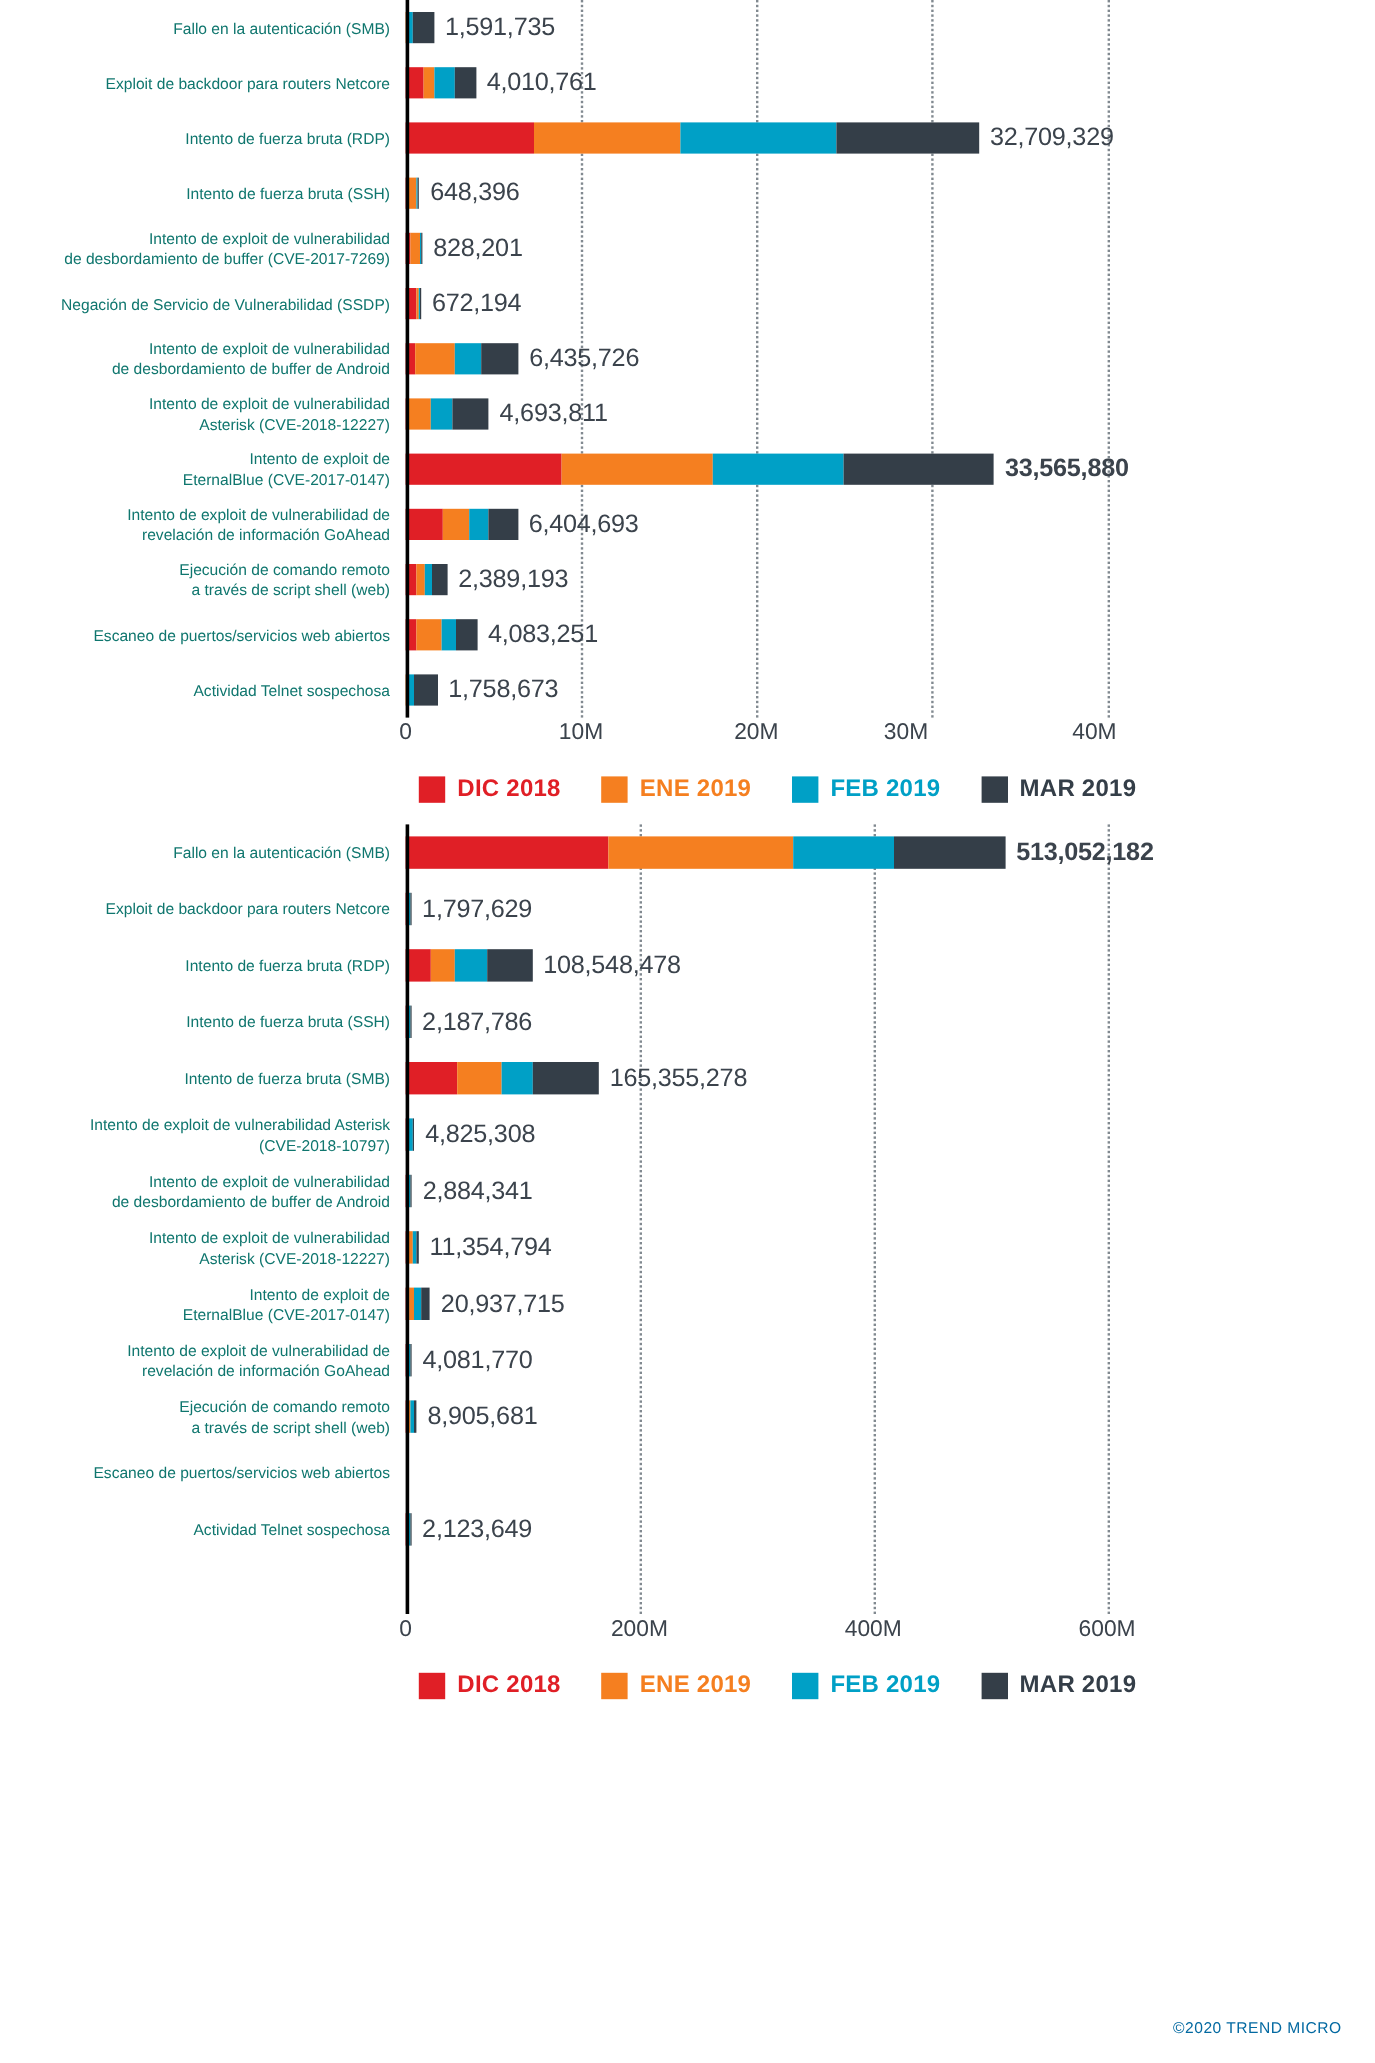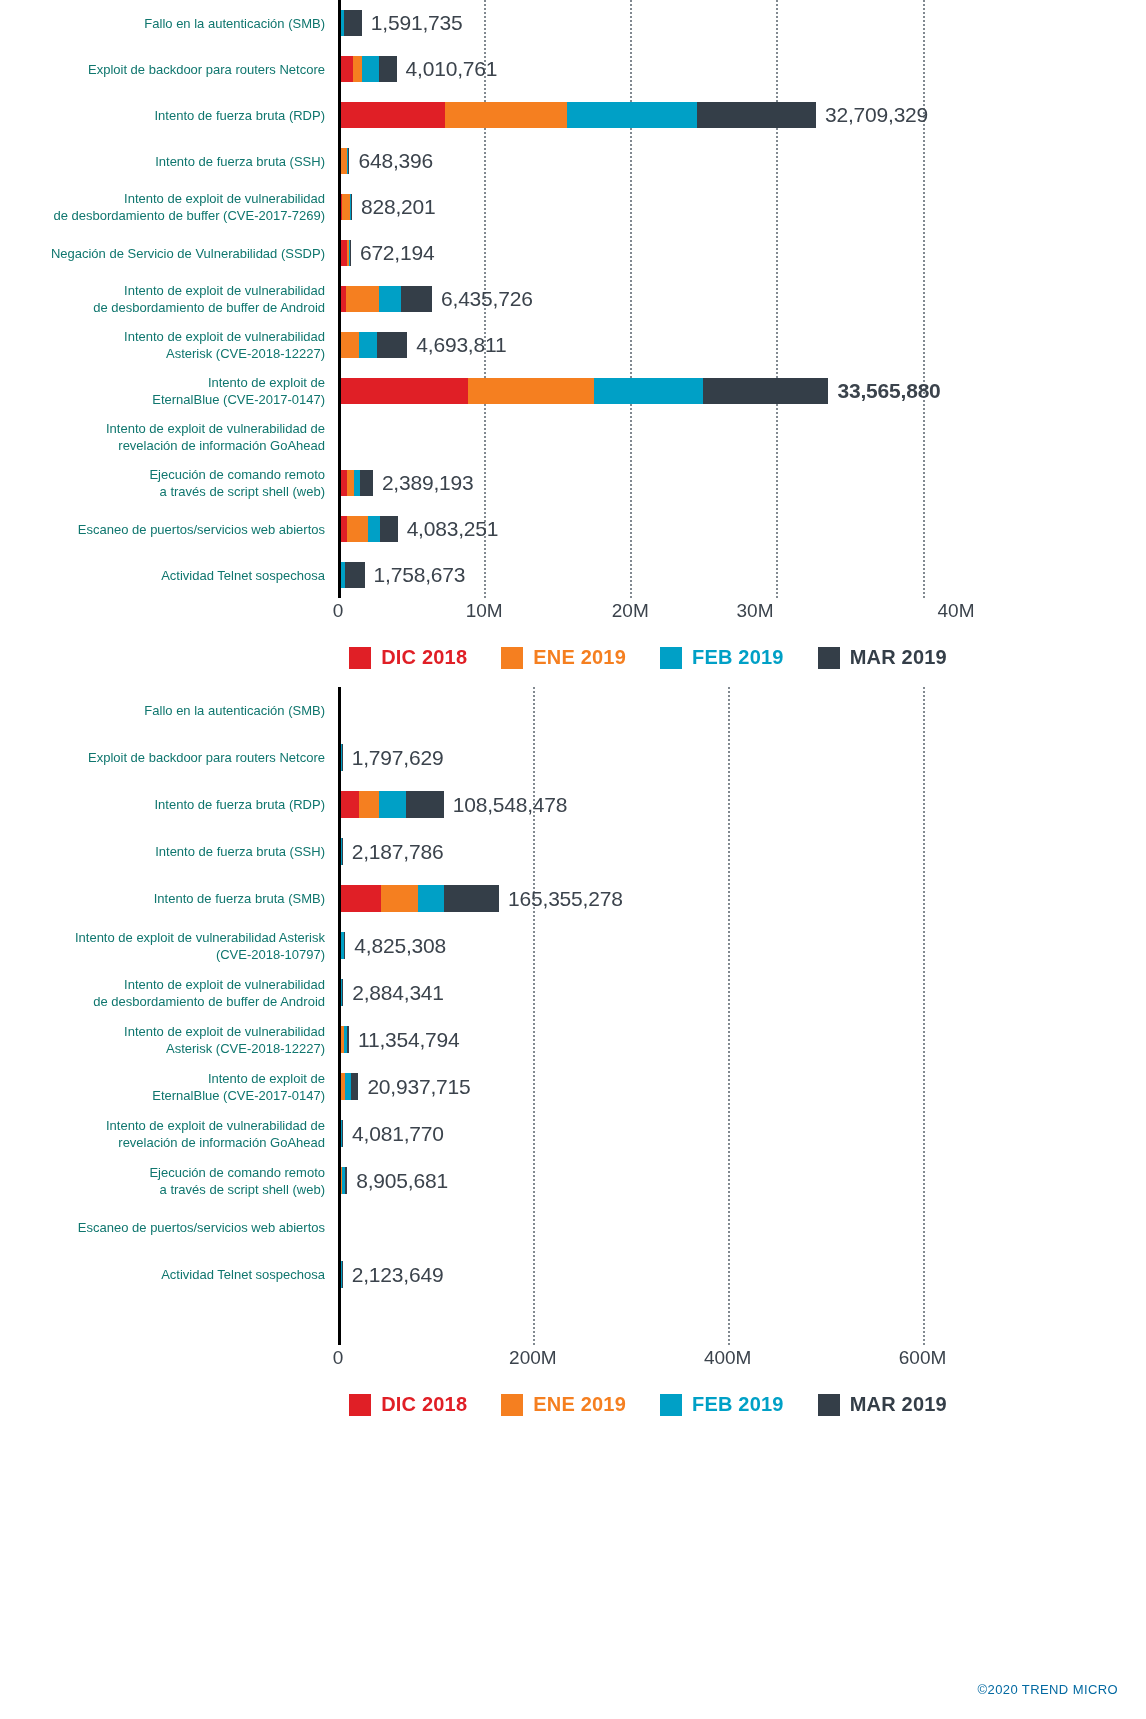--- a/index.html
+++ b/index.html
@@ -257,20 +257,29 @@
               <div class="seg" style="width: 125.677px; background: rgb(245, 127, 32);"></div>
               <div class="seg" style="width: 109.602px; background: rgb(0, 160, 198);"></div>
               <div class="seg" style="width: 125.179px; background: rgb(52, 62, 72);"></div>
             </div>
             <div class="bar-value bold">33,565,880</div>
           </div>
         </div>
         <div class="row" style="height: 46px; position: relative; z-index: 3;">
           <div class="row-label">Intento de exploit de vulnerabilidad de
 revelación de información GoAhead</div>
+          <div class="row-plot">
+            <div class="bar" style="height: 26px; margin-left: 3px;">
+              <div class="seg" style="width: 31.4193px; background: rgb(224, 31, 38);"></div>
+              <div class="seg" style="width: 21.1898px; background: rgb(245, 127, 32);"></div>
+              <div class="seg" style="width: 16.075px; background: rgb(0, 160, 198);"></div>
+              <div class="seg" style="width: 24.9118px; background: rgb(52, 62, 72);"></div>
+            </div>
+            <div class="bar-value">6,404,693</div>
+          </div>
         </div>
         <div class="row" style="height: 46px; position: relative; z-index: 3;">
           <div class="row-label">Ejecución de comando remoto
 a través de script shell (web)</div>
           <div class="row-plot">
             <div class="bar" style="height: 26px; margin-left: 3px;">
               <div class="seg" style="width: 9.35273px; background: rgb(224, 31, 38);"></div>
               <div class="seg" style="width: 6.28386px; background: rgb(245, 127, 32);"></div>
               <div class="seg" style="width: 6.28386px; background: rgb(0, 160, 198);"></div>
               <div class="seg" style="width: 12.9943px; background: rgb(52, 62, 72);"></div>
@@ -301,21 +310,21 @@
             </div>
             <div class="bar-value">1,758,673</div>
           </div>
         </div>
       </div>
       <div class="ticks">
         <div class="tick" style="left: 0px;">0</div>
         <div class="tick" style="left: 146.136px;">10M</div>
         <div class="tick" style="left: 292.273px;">20M</div>
         <div class="tick" style="left: 417px;">30M</div>
-        <div class="tick" style="left: 618px;">40M</div>
+        <div class="tick" style="left: 574px;">40M</div>
       </div>
       <div class="legend">
         <div class="legend-item" style="color: rgb(224, 31, 38);">
           <span class="legend-swatch" style="background: rgb(224, 31, 38);"></span>
           <span>DIC 2018</span>
         </div>
         <div class="legend-item" style="color: rgb(245, 127, 32);">
           <span class="legend-swatch" style="background: rgb(245, 127, 32);"></span>
           <span>ENE 2019</span>
         </div>
@@ -333,20 +342,29 @@
     <div class="chart-block">
       <div class="rows" style="height: 658px;">
         <div class="gridlines">
           <div class="gridline" style="left: 194.848px;"></div>
           <div class="gridline" style="left: 389.697px;"></div>
           <div class="gridline" style="left: 584.545px;"></div>
         </div>
         <div class="axis-line" style="top: 0px; height: 658px;"></div>
         <div class="row" style="height: 47px; position: relative; z-index: 3;">
           <div class="row-label">Fallo en la autenticación (SMB)</div>
+          <div class="row-plot">
+            <div class="bar" style="height: 27px; margin-left: 3px;">
+              <div class="seg" style="width: 168.544px; background: rgb(224, 31, 38);"></div>
+              <div class="seg" style="width: 154.905px; background: rgb(245, 127, 32);"></div>
+              <div class="seg" style="width: 83.7848px; background: rgb(0, 160, 198);"></div>
+              <div class="seg" style="width: 92.6039px; background: rgb(52, 62, 72);"></div>
+            </div>
+            <div class="bar-value bold">513,052,182</div>
+          </div>
         </div>
         <div class="row" style="height: 47px; position: relative; z-index: 3;">
           <div class="row-label">Exploit de backdoor para routers Netcore</div>
           <div class="row-plot">
             <div class="bar" style="height: 27px; margin-left: 3px;">
               <div class="seg" style="width: 1.2px; background: rgb(224, 31, 38);"></div>
               <div class="seg" style="width: 1.2px; background: rgb(245, 127, 32);"></div>
               <div class="seg" style="width: 1.2px; background: rgb(0, 160, 198);"></div>
               <div class="seg" style="width: 1.2px; background: rgb(52, 62, 72);"></div>
             </div>

